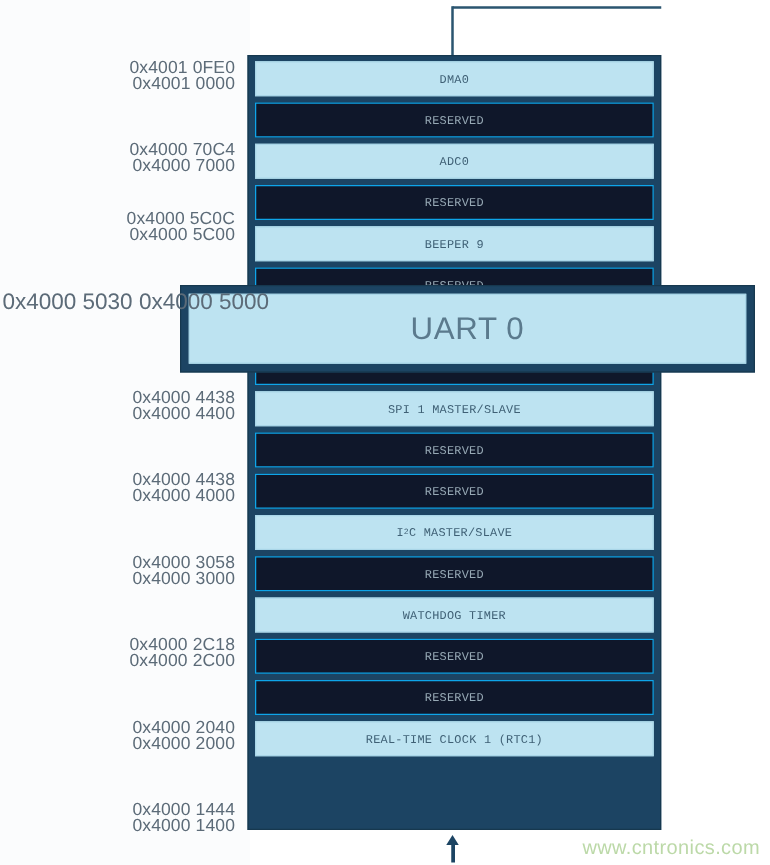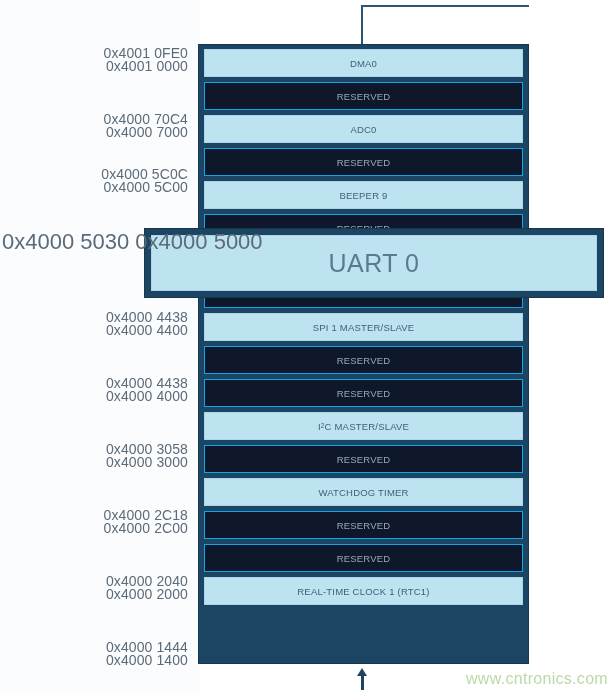--- a/index.html
+++ b/index.html
@@ -30,20 +30,21 @@
     background:#2b5570;
   }
 
   
   .stack{
     position:absolute;left:198px;top:44px;width:331px;height:620px;
     background:#1c4463;
     border:1px solid #16384f;
     box-sizing:border-box;
     padding:4px 5px 4px 5px;
+    font-family:Liberation Mono, monospace;
   }
   .row{
     height:28px;
     margin-bottom:5px;
     box-sizing:border-box;
     display:flex;align-items:center;justify-content:center;
     font-size:9.5px;
     letter-spacing:.2px;
     color:#4e6a7d;
     white-space:nowrap;
@@ -90,21 +91,21 @@
     border:1px solid #a9d6e8;
     box-sizing:border-box;
     display:flex;align-items:center;justify-content:center;
     font-size:25px;
     color:#5b7a8d;
     letter-spacing:.5px;
   }
   .callout-addr{
     position:absolute;left:2px;width:135px;
     text-align:left;
-    font-size:22px;
+    font-size:18px;
     line-height:27px;
     color:#5c6b78;
     z-index:6;
     white-space:nowrap;
   }
 
   
   .arrow-wrap{
     position:absolute;left:356px;top:668px;width:14px;height:22px;z-index:3;
   }

